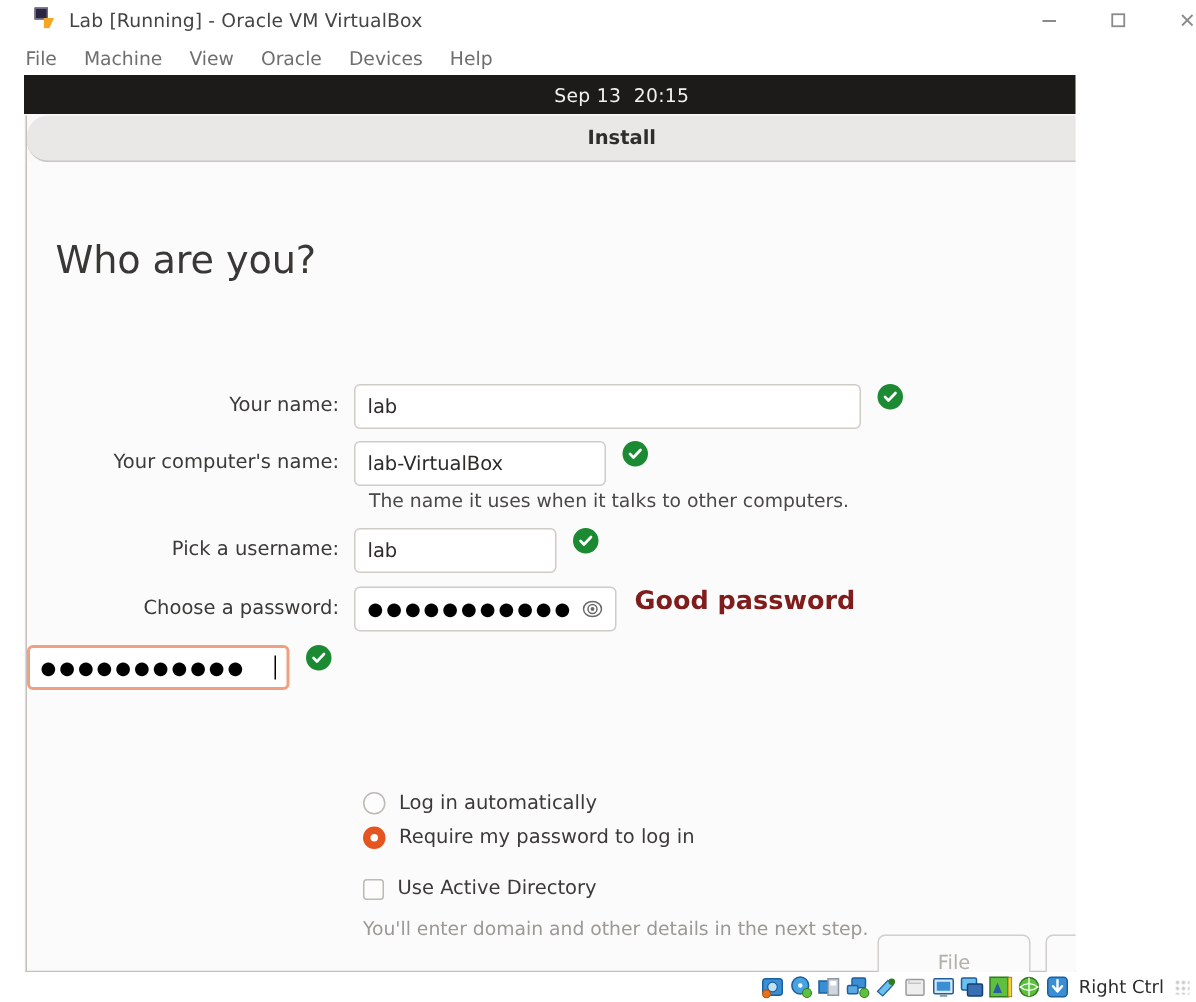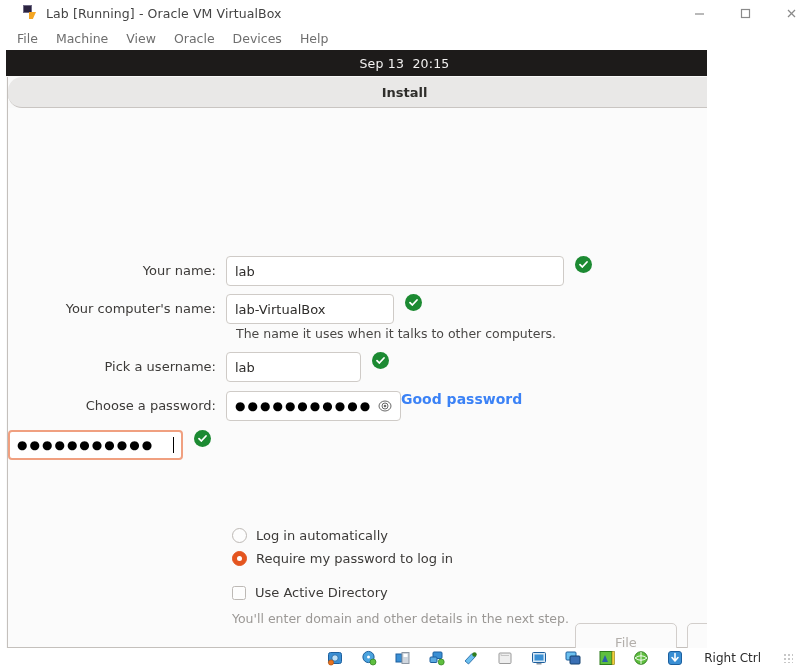--- a/index.html
+++ b/index.html
@@ -56,21 +56,21 @@
     background: #ffffff;
     display: flex; align-items: center; padding-left: 8px;
   }
   .menu-item {
     font-size: 12.5px; color: #6e6e6e;
     padding: 2px 9px; white-space: nowrap;
   }
 
   
   #guest-screen {
-    position: absolute; left: 6px; top: 50px;
+    position: absolute; left: 16px; top: 50px;
     width: 701px; height: 598px;
     background: #f9f9f9;
     overflow: hidden;
   }
 
   
   #ubuntu-panel {
     position: absolute; left: 0; top: 0; width: 797px; height: 26px;
     background: #1d1b1a;
     display: flex; align-items: center; justify-content: center;
@@ -155,21 +155,21 @@
 
   .ok {
     width: 17px; height: 17px; border-radius: 50%;
     background: #1c8a32; margin-left: 11px;
     display: flex; align-items: center; justify-content: center;
     flex: 0 0 auto;
   }
   .ok svg { display: block; }
 
   .pw-strength {
-    font-size: 14px; font-weight: bold; color: #3b82f6;
+    margin-left: 12px; font-size: 17px; font-weight: bold; color: #7f1d1d;
     white-space: nowrap;
   }
   .hint {
     font-size: 12.5px; color: #4a4846;
     padding-left: 228px; line-height: 20px;
   }
   .hint.dim { color: #9b9895; }
 
   
   #options { position: absolute; left: 0; top: 416px; width: 795px; }
@@ -207,21 +207,21 @@
     font-size: 13px;
   }
   #back-button    { left: 567px; width: 102px; color: #b3afab; }
   #continue-button{ left: 679px; width: 98px;  color: #3a3836; }
 
   
   #vbox-statusbar {
     position: absolute; left: 0; bottom: 0; width: 797px; height: 20px;
     background: #ffffff;
     display: flex; align-items: center; justify-content: flex-end;
-    padding-right: 4px; gap: 18px;
+    padding-right: 4px; gap: 3px;
   }
   .sb-icon { width: 16px; height: 16px; display: block; flex: 0 0 auto; }
   #sb-rightctrl {
     font-size: 12px; color: #2c2c2c; margin-left: 3px; margin-right: 2px;
     white-space: nowrap;
   }
   #sb-grip {
     width: 10px; height: 10px; margin-left: 2px; opacity: .55;
     background-image:
       radial-gradient(circle, #9a9a9a 1px, transparent 1.2px);
@@ -304,20 +304,21 @@
     </div>
 
     <div id="installer">
 
       <div id="installer-header">
         <span id="installer-title">Install</span>
       </div>
 
       <div id="installer-body">
 
+        <h1 id="page-heading">Who are you?</h1>
 
         <div id="form">
 
           <div class="form-row">
             <div class="form-label">Your name:</div>
             <div class="form-control">
               <div class="txt wide">lab</div>
               <span class="ok">
                 <svg width="11" height="11" viewBox="0 0 11 11">
                   <polyline points="2,5.6 4.3,8 9,3" fill="none" stroke="#ffffff" stroke-width="1.8" stroke-linecap="round" stroke-linejoin="round"></polyline>

